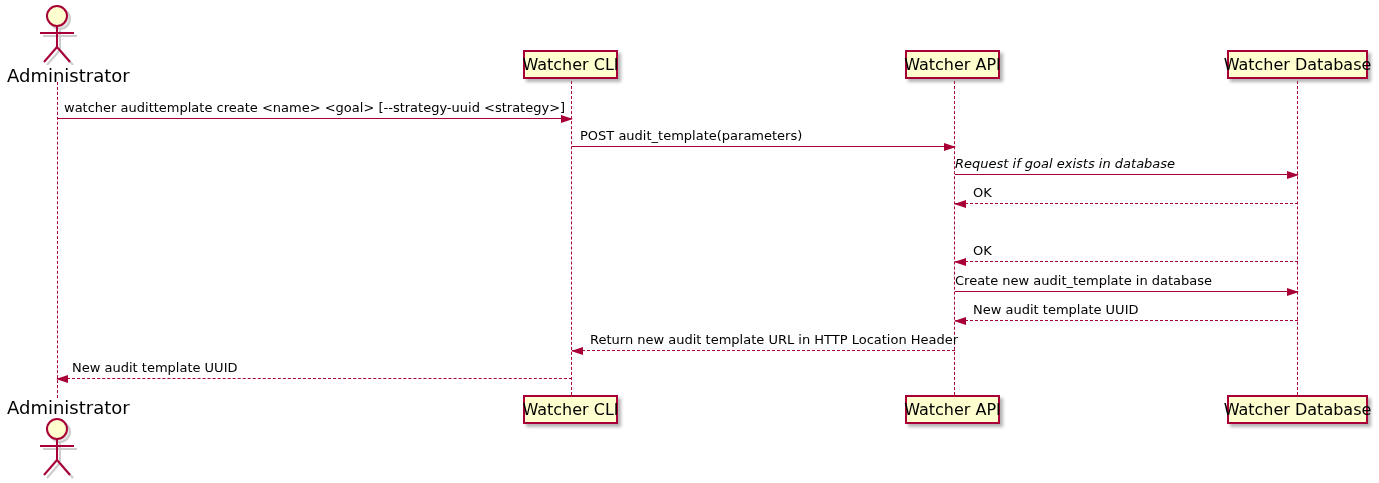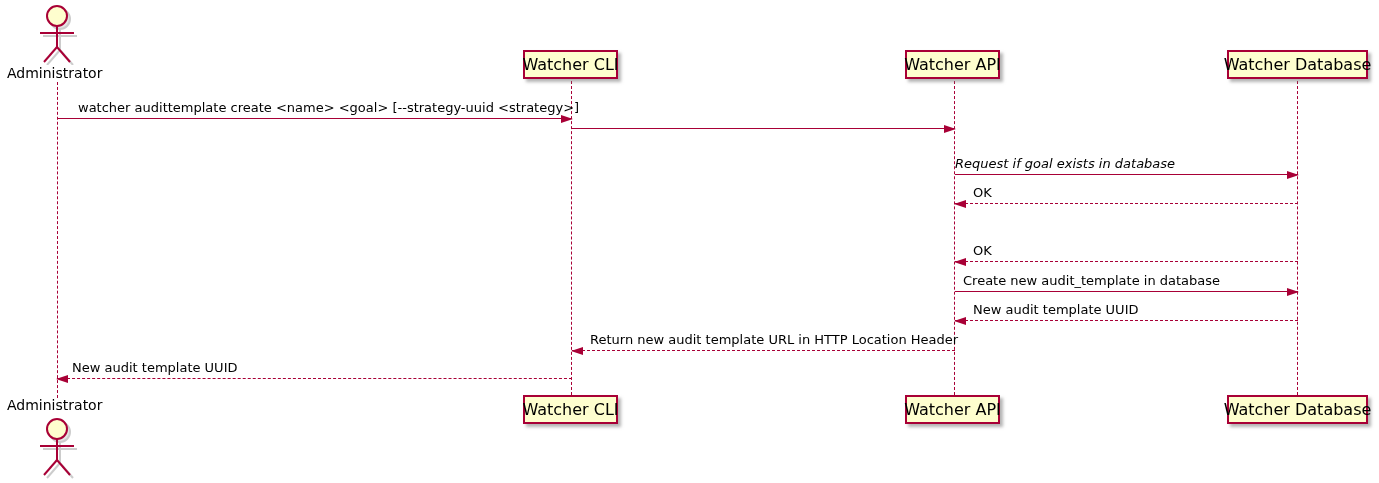--- a/index.html
+++ b/index.html
@@ -28,21 +28,21 @@
     background:var(--fill);
     border:2px solid var(--accent);
     box-shadow:3px 3px 3px rgba(120,120,120,0.55);
     display:flex;align-items:center;justify-content:center;
     font-size:16px;
     white-space:nowrap;
     box-sizing:border-box;
   }
   .actor-label{
     position:absolute;
-    font-size:14px;
+    font-size:18px;
     white-space:nowrap;
   }
   .actor-figure{position:absolute;}
   .msg{
     position:absolute;
     display:flex;flex-direction:column;justify-content:flex-end;
   }
   .msg .lbl{
     font-size:13px;
     line-height:16px;
@@ -96,27 +96,28 @@
       <line x1="30" y1="44" x2="43" y2="59"></line>
     </g>
   </svg>
   <div class="actor-label" style="left:7px;top:65px;width:100px;">Administrator</div>
 
   <div class="pbox" style="left:523px;top:50px;width:95px;">Watcher CLI</div>
   <div class="pbox" style="left:905px;top:50px;width:95px;">Watcher API</div>
   <div class="pbox" style="left:1227px;top:50px;width:141px;">Watcher Database</div>
 
   <div class="msg" style="left:57px;top:100px;width:515px;">
-    <div class="lbl" style="margin-left:21px;">watcher audittemplate create &lt;name&gt; &lt;goal&gt; [--strategy-uuid &lt;strategy&gt;]</div>
+    <div class="lbl" style="margin-left:7px;">watcher audittemplate create &lt;name&gt; &lt;goal&gt; [--strategy-uuid &lt;strategy&gt;]</div>
     <div class="wire solid">
         <i class="head right"></i>
       </div>
   </div>
 
   <div class="msg" style="left:572px;top:128px;width:383px;">
+    <div class="lbl" style="margin-left:8px;">POST audit_template(parameters)</div>
     <div class="wire solid">
         <i class="head right"></i>
       </div>
   </div>
 
   <div class="msg" style="left:955px;top:156px;width:343px;">
     <div class="lbl" style="margin-left:0;font-style:italic;">Request if goal exists in database</div>
     <div class="wire solid">
         <i class="head right"></i>
       </div>
@@ -131,21 +132,21 @@
 
 
   <div class="msg" style="left:955px;top:243px;width:343px;">
     <div class="lbl" style="margin-left:18px;">OK</div>
     <div class="wire dashed">
         <i class="head left"></i>
       </div>
   </div>
 
   <div class="msg" style="left:955px;top:273px;width:343px;">
-    <div class="lbl" style="margin-left:8px;">Create new audit_template in database</div>
+    <div class="lbl" style="margin-left:0;">Create new audit_template in database</div>
     <div class="wire solid">
         <i class="head right"></i>
       </div>
   </div>
 
   <div class="msg" style="left:955px;top:302px;width:343px;">
     <div class="lbl" style="margin-left:18px;">New audit template UUID</div>
     <div class="wire dashed">
         <i class="head left"></i>
       </div>

